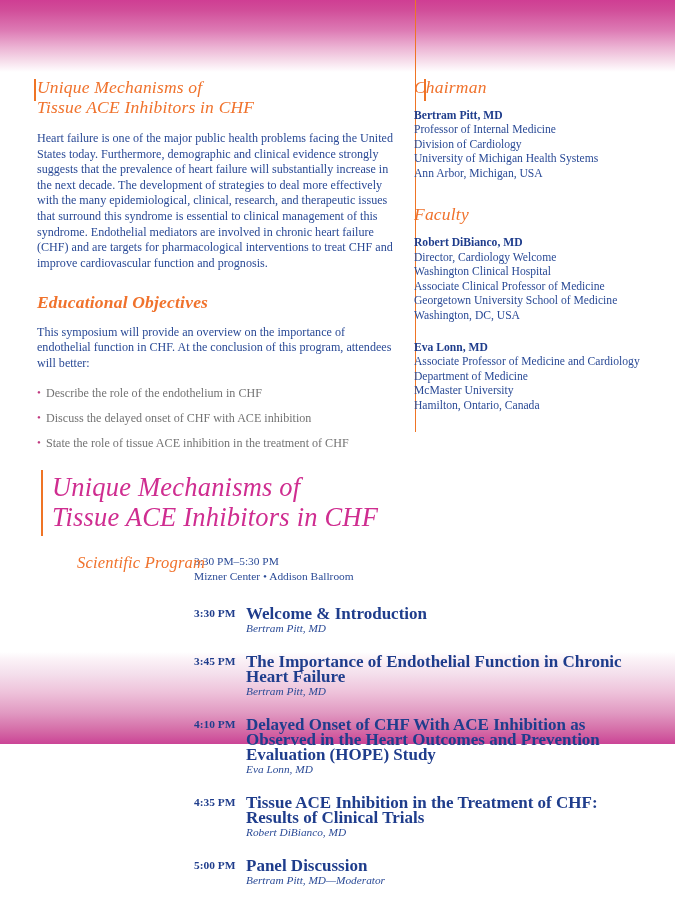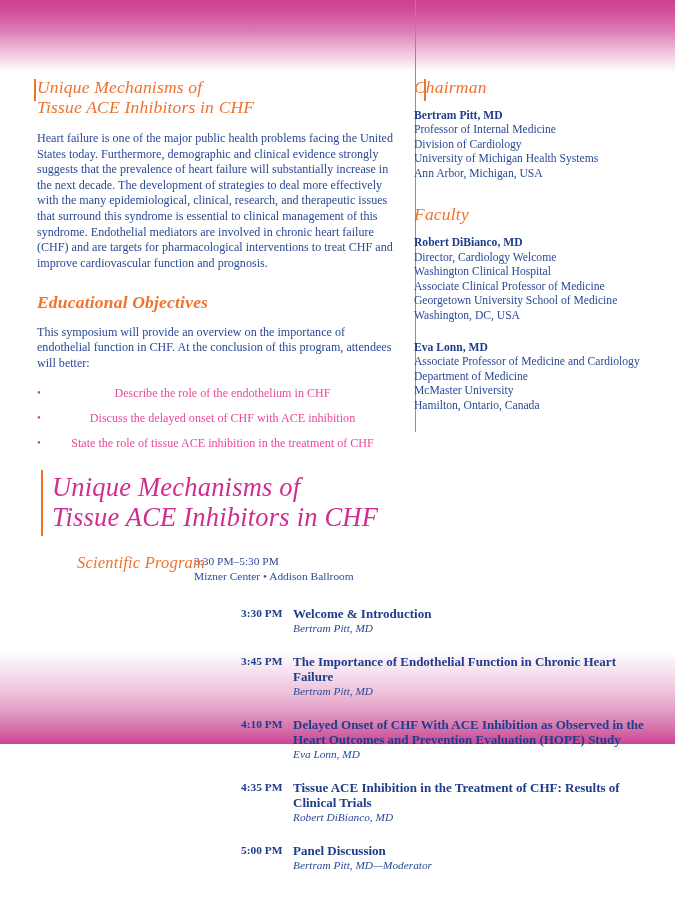--- a/index.html
+++ b/index.html
@@ -86,27 +86,26 @@
     text-align: left;
   }
   .body-copy p { margin: 0; }
 
   .bullet-list {
     list-style: none;
     margin: 0;
     padding: 0;
   }
   .bullet-list li {
-    color: #ec4899;
+    color: #737373;
     font-size: 12.1px;
     line-height: 15px;
     margin-bottom: 10px;
     padding-left: 9px;
     position: relative;
-    text-align: center;
   }
   .bullet-list li::before {
     content: "\2022";
     position: absolute;
     left: 0;
     top: -1px;
     color: #c0397f;
     font-size: 11px;
   }
 
@@ -194,28 +193,27 @@
     display: flex;
     margin-bottom: 18px;
   }
   .agenda-time {
     width: 52px;
     flex: 0 0 52px;
     color: #1f3d8c;
     font-size: 11.4px;
     line-height: 15px;
     font-weight: bold;
-    margin-left: 47px;
   }
   .agenda-detail {
     flex: 1 1 auto;
   }
   .agenda-title {
     color: #1f3d8c;
-    font-size: 13px;
+    font-size: 17px;
     line-height: 15px;
     font-weight: bold;
   }
   .agenda-speaker {
     color: #2a4a96;
     font-size: 11.3px;
     line-height: 15px;
     font-style: italic;
   }
 </style>

